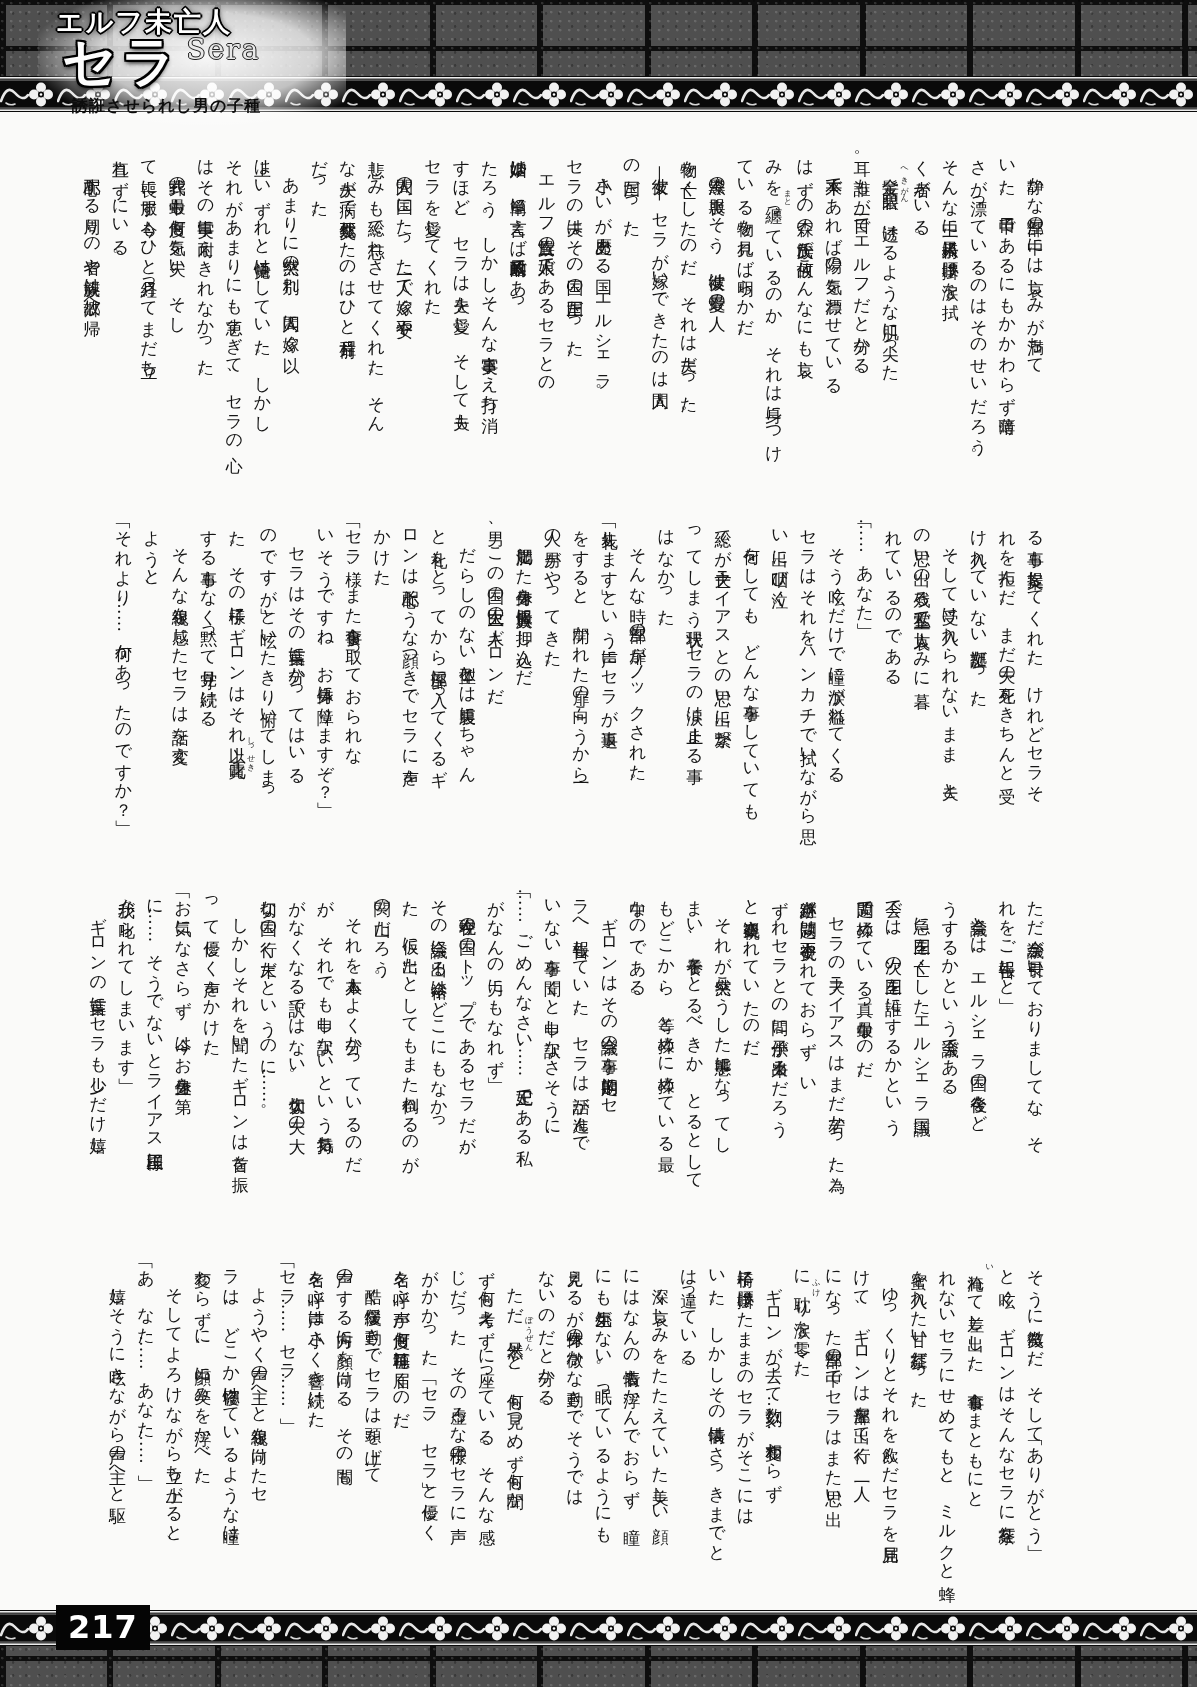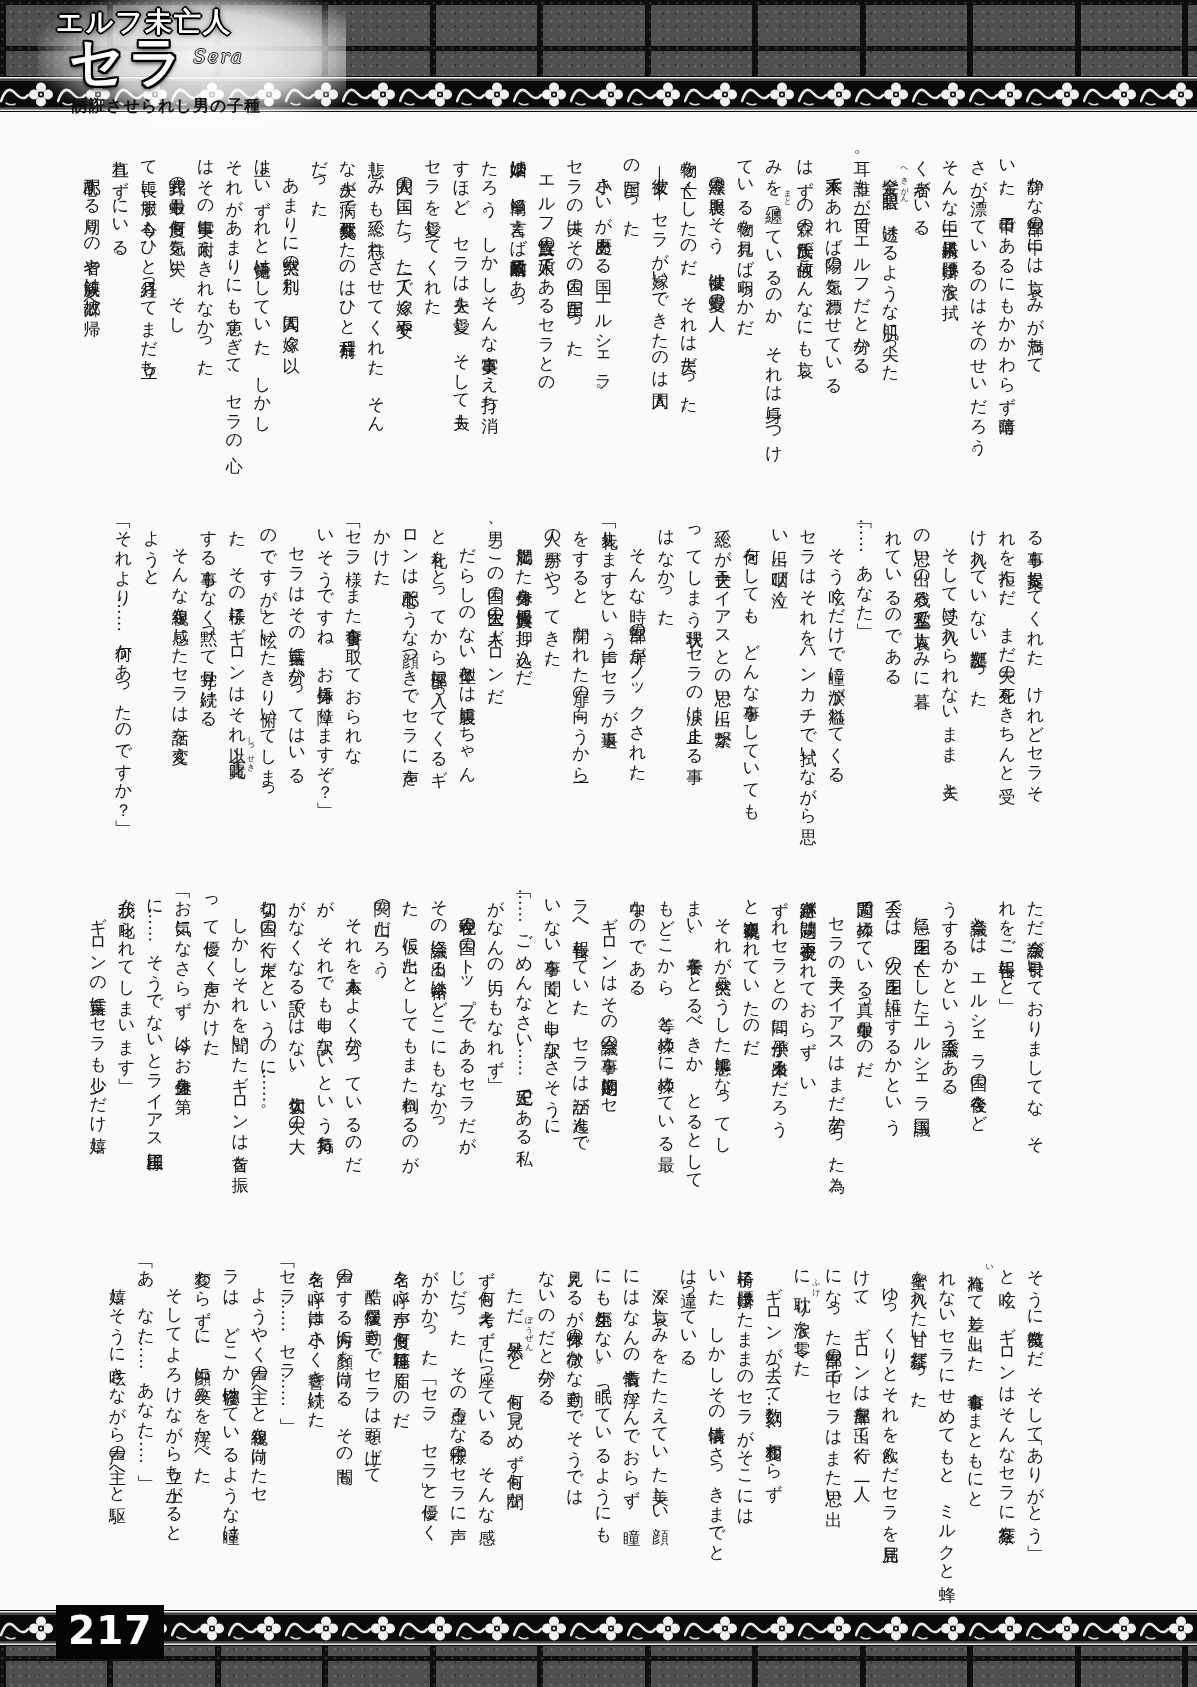--- a/index.html
+++ b/index.html
@@ -25,24 +25,24 @@
   .orn.top{bottom:0;}
   .orn.bottom{top:0;}
 
   
   .logo{position:absolute;left:56px;top:6px;width:280px;z-index:5;text-align:left;}
   .logo-glow{position:absolute;left:-18px;top:-6px;right:-10px;bottom:-8px;
     background:radial-gradient(ellipse at 55% 45%, rgba(255,255,255,0.96) 0%, rgba(255,255,255,0.75) 45%, rgba(255,255,255,0) 75%);}
   .logo-line1{position:relative;font-family:"DejaVu Sans","Liberation Sans",sans-serif;
     font-weight:bold;font-size:27px;letter-spacing:2px;color:#ffffff;line-height:1.15;
     text-shadow:-2px 0 #000,2px 0 #000,0 -2px #000,0 2px #000,-1px -1px #000,1px 1px #000,1px -1px #000,-1px 1px #000,0 0 6px #000;}
-  .logo-line2{position:relative;display:flex;align-items:center;margin-top:-4px;margin-left:13px;}
+  .logo-line2{position:relative;display:flex;align-items:flex-start;margin-top:-4px;margin-left:6px;}
   .logo-main{font-family:"DejaVu Serif","Liberation Serif",serif;font-weight:bold;font-size:54px;line-height:1.05;color:#fdfdfd;letter-spacing:4px;
     text-shadow:-2px 0 #000,2px 0 #000,0 -2px #000,0 2px #000,-2px -2px #000,2px 2px #000,2px -2px #000,-2px 2px #000,0 3px 5px #000;}
-  .logo-roman{font-style:italic;font-family:"DejaVu Serif","Liberation Serif",serif;font-size:18px;color:#e9e9e9;margin-left:6px;margin-bottom:10px;letter-spacing:2px;
+  .logo-roman{font-family:"DejaVu Serif","Liberation Serif",serif;font-size:28px;color:#e9e9e9;margin-left:6px;margin-bottom:10px;letter-spacing:2px;
     text-shadow:-1px 0 #222,1px 0 #222,0 -1px #222,0 1px #222;}
   .logo-sub{position:relative;margin-top:6px;margin-left:16px;font-family:"DejaVu Sans","Liberation Sans",sans-serif;
     font-weight:bold;font-size:16px;letter-spacing:1px;color:#0d0d0d;}
 
   
   .text-area{position:absolute;top:148px;left:80px;right:147px;}
   .band{
     writing-mode:vertical-rl;
     -webkit-writing-mode:vertical-rl;
     height:324px;
@@ -54,21 +54,21 @@
     letter-spacing:0.4px;
     text-align:left;
   }
   .tcol{margin:0;padding:0;}
   ruby{ruby-align:center;}
   rt{font-size:8px;letter-spacing:0;color:#222;}
 
   
   .page-number{position:absolute;left:56px;top:-5px;z-index:6;
     background:#050505;color:#ffffff;font-family:"DejaVu Sans","Liberation Sans",sans-serif;
-    font-weight:bold;font-size:39px;line-height:1.25;padding:2px 12px 3px 12px;letter-spacing:1px;}
+    font-weight:bold;font-size:32px;line-height:1.25;padding:2px 12px 3px 12px;letter-spacing:1px;}
 </style>
 </head>
 <body>
 
 <svg width="0" height="0" style="position:absolute" aria-hidden="true">
   <defs>
     <pattern id="ornpat" width="57" height="36" patternUnits="userSpaceOnUse">
       <rect width="57" height="36" fill="#0a0a0a"></rect>
       <rect y="1" width="57" height="1.6" fill="#ededed"></rect>
       <rect y="3.6" width="57" height="0.9" fill="#8f8f8f"></rect>

